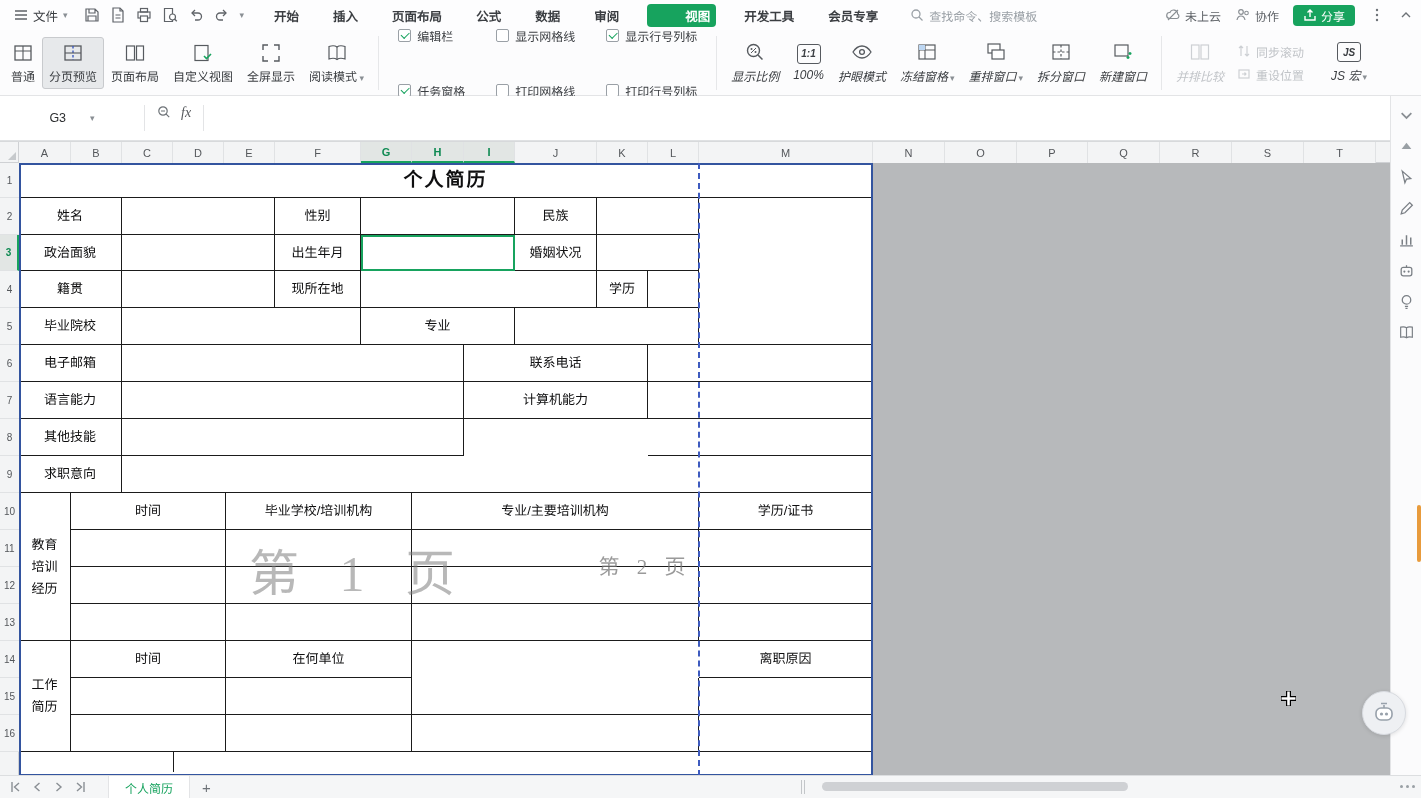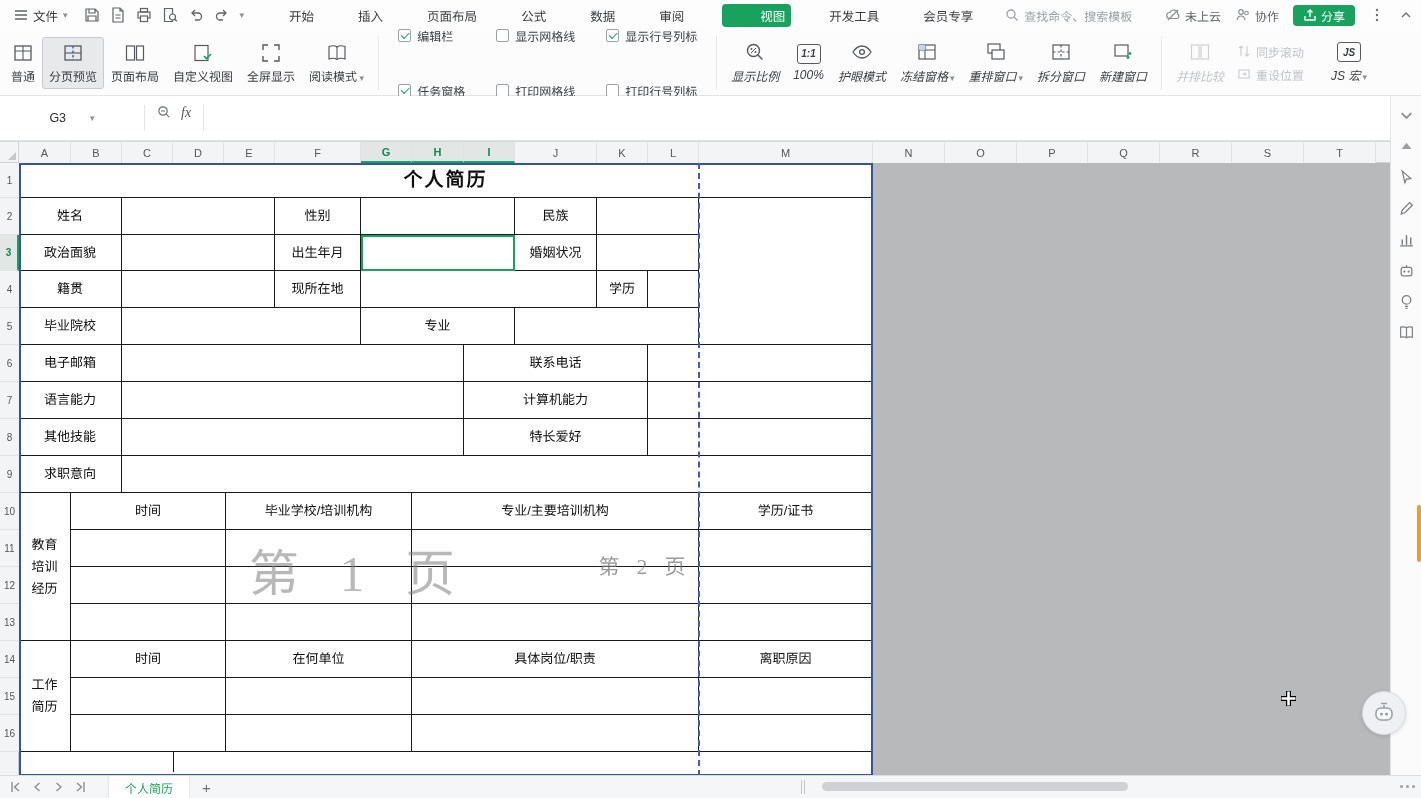--- a/index.html
+++ b/index.html
@@ -5,21 +5,21 @@
   *{margin:0;padding:0;box-sizing:border-box;font-family:"Liberation Sans","DejaVu Sans",sans-serif;}
   html,body{width:1421px;height:798px;overflow:hidden;background:#fff;}
   .app{position:relative;width:1421px;height:798px;background:#fff;overflow:hidden;}
 
   
   .titlebar{position:absolute;left:0;top:0;width:1421px;height:30px;background:#fdfdfe;display:flex;align-items:center;padding:0 8px;}
   .menu-btn{display:flex;align-items:center;gap:5px;font-size:12.5px;color:#3b3e42;padding:3px 6px;cursor:default;}
   .qat{display:flex;align-items:center;gap:10px;margin-left:10px;}
   .qat .ic16{width:16px;height:16px;display:block;}
   .caret-txt{font-size:9px;color:#8a8f94;}
-  .tb-tabs{display:flex;align-items:center;gap:32px;margin-left:39px;}
+  .tb-tabs{display:flex;align-items:center;gap:22px;margin-left:24px;font-weight:bold;}
   .tb-tab{font-size:12.5px;color:#3b3e42;padding:2px 6px;border-radius:4px;white-space:nowrap;}
   .tb-tab.active{background:#17a35e;color:#fff;padding-left:38px;}
   .tb-search{display:flex;align-items:center;gap:5px;margin-left:26px;color:#9aa0a6;font-size:12px;white-space:nowrap;}
   .tb-right{margin-left:auto;display:flex;align-items:center;gap:14px;}
   .tb-chip{display:flex;align-items:center;gap:4px;font-size:12px;color:#5f6368;white-space:nowrap;}
   .share-btn{display:flex;align-items:center;gap:4px;background:#17a35e;color:#fff;font-size:12px;height:21px;padding:0 10px;border-radius:4px;white-space:nowrap;}
   .ic16{width:16px;height:16px;}
   .ic14{width:14px;height:14px;}
 
   
@@ -431,21 +431,20 @@
       <div class="cell label" style="left: 19px; top: 203px; width: 103px; height: 37px;">电子邮箱</div>
       <div class="cell" style="left: 122px; top: 203px; width: 342px; height: 37px;"></div>
       <div class="cell label" style="left: 464px; top: 203px; width: 184px; height: 37px;">联系电话</div>
       <div class="cell" style="left: 648px; top: 203px; width: 225px; height: 37px;"></div>
       <div class="cell label" style="left: 19px; top: 240px; width: 103px; height: 37px;">语言能力</div>
       <div class="cell" style="left: 122px; top: 240px; width: 342px; height: 37px;"></div>
       <div class="cell label" style="left: 464px; top: 240px; width: 184px; height: 37px;">计算机能力</div>
       <div class="cell" style="left: 648px; top: 240px; width: 225px; height: 37px;"></div>
       <div class="cell label" style="left: 19px; top: 277px; width: 103px; height: 37px;">其他技能</div>
       <div class="cell" style="left: 122px; top: 277px; width: 342px; height: 37px;"></div>
-      <div class="cell label" style="left: 464px; top: 277px; width: 184px; height: 37px;">特长爱好</div>
       <div class="cell" style="left: 648px; top: 277px; width: 225px; height: 37px;"></div>
       <div class="cell label" style="left: 19px; top: 314px; width: 103px; height: 37px;">求职意向</div>
       <div class="cell" style="left: 122px; top: 314px; width: 751px; height: 37px;"></div>
       <div class="cell vlabel" style="left: 19px; top: 351px; width: 52px; height: 148px;">教育
 培训
 经历</div>
       <div class="cell label" style="left: 71px; top: 351px; width: 155px; height: 37px;">时间</div>
       <div class="cell label" style="left: 226px; top: 351px; width: 186px; height: 37px;">毕业学校/培训机构</div>
       <div class="cell label" style="left: 412px; top: 351px; width: 287px; height: 37px;">专业/主要培训机构</div>
       <div class="cell label" style="left: 699px; top: 351px; width: 174px; height: 37px;">学历/证书</div>
@@ -458,21 +457,20 @@
       <div class="cell" style="left: 412px; top: 425px; width: 287px; height: 37px;"></div>
       <div class="cell" style="left: 699px; top: 425px; width: 174px; height: 37px;"></div>
       <div class="cell" style="left: 71px; top: 462px; width: 155px; height: 37px;"></div>
       <div class="cell" style="left: 226px; top: 462px; width: 186px; height: 37px;"></div>
       <div class="cell" style="left: 412px; top: 462px; width: 287px; height: 37px;"></div>
       <div class="cell" style="left: 699px; top: 462px; width: 174px; height: 37px;"></div>
       <div class="cell vlabel" style="left: 19px; top: 499px; width: 52px; height: 111px;">工作
 简历</div>
       <div class="cell label" style="left: 71px; top: 499px; width: 155px; height: 37px;">时间</div>
       <div class="cell label" style="left: 226px; top: 499px; width: 186px; height: 37px;">在何单位</div>
-      <div class="cell label" style="left: 412px; top: 499px; width: 287px; height: 37px;">具体岗位/职责</div>
       <div class="cell label" style="left: 699px; top: 499px; width: 174px; height: 37px;">离职原因</div>
       <div class="cell" style="left: 71px; top: 536px; width: 155px; height: 37px;"></div>
       <div class="cell" style="left: 226px; top: 536px; width: 186px; height: 37px;"></div>
       <div class="cell" style="left: 412px; top: 536px; width: 287px; height: 37px;"></div>
       <div class="cell" style="left: 699px; top: 536px; width: 174px; height: 37px;"></div>
       <div class="cell" style="left: 71px; top: 573px; width: 155px; height: 37px;"></div>
       <div class="cell" style="left: 226px; top: 573px; width: 186px; height: 37px;"></div>
       <div class="cell" style="left: 412px; top: 573px; width: 287px; height: 37px;"></div>
       <div class="cell" style="left: 699px; top: 573px; width: 174px; height: 37px;"></div>
     </div>

